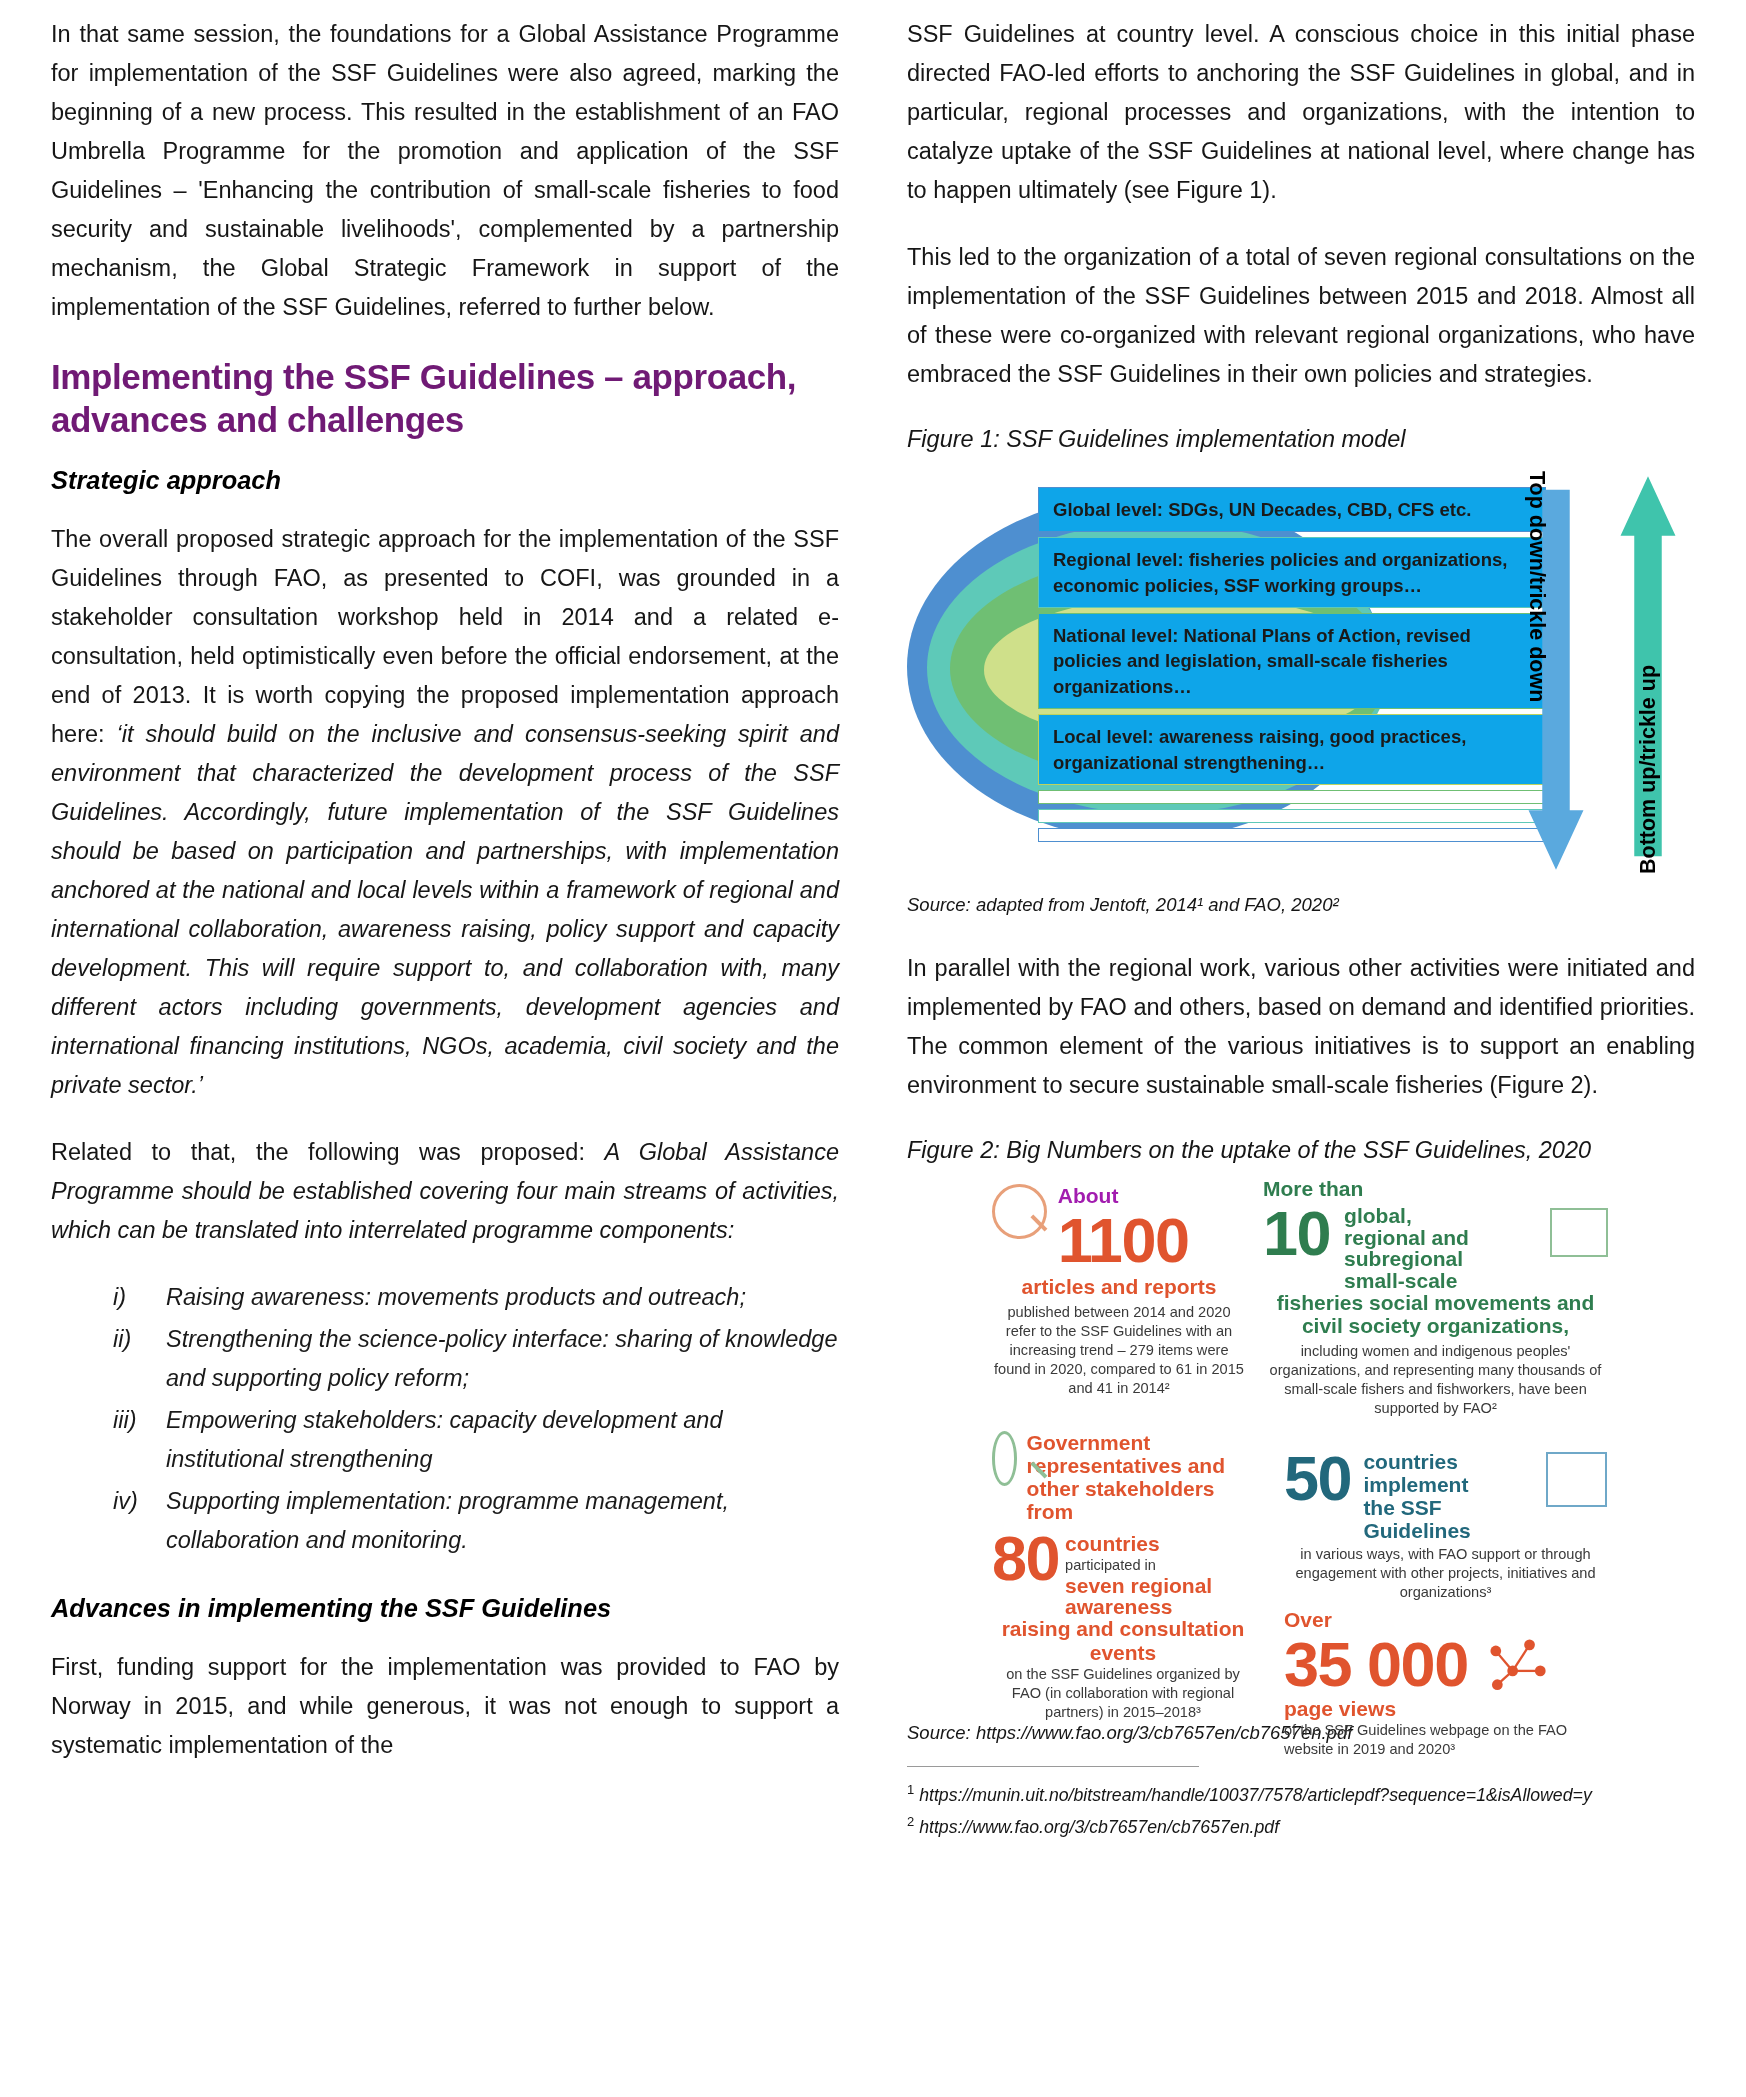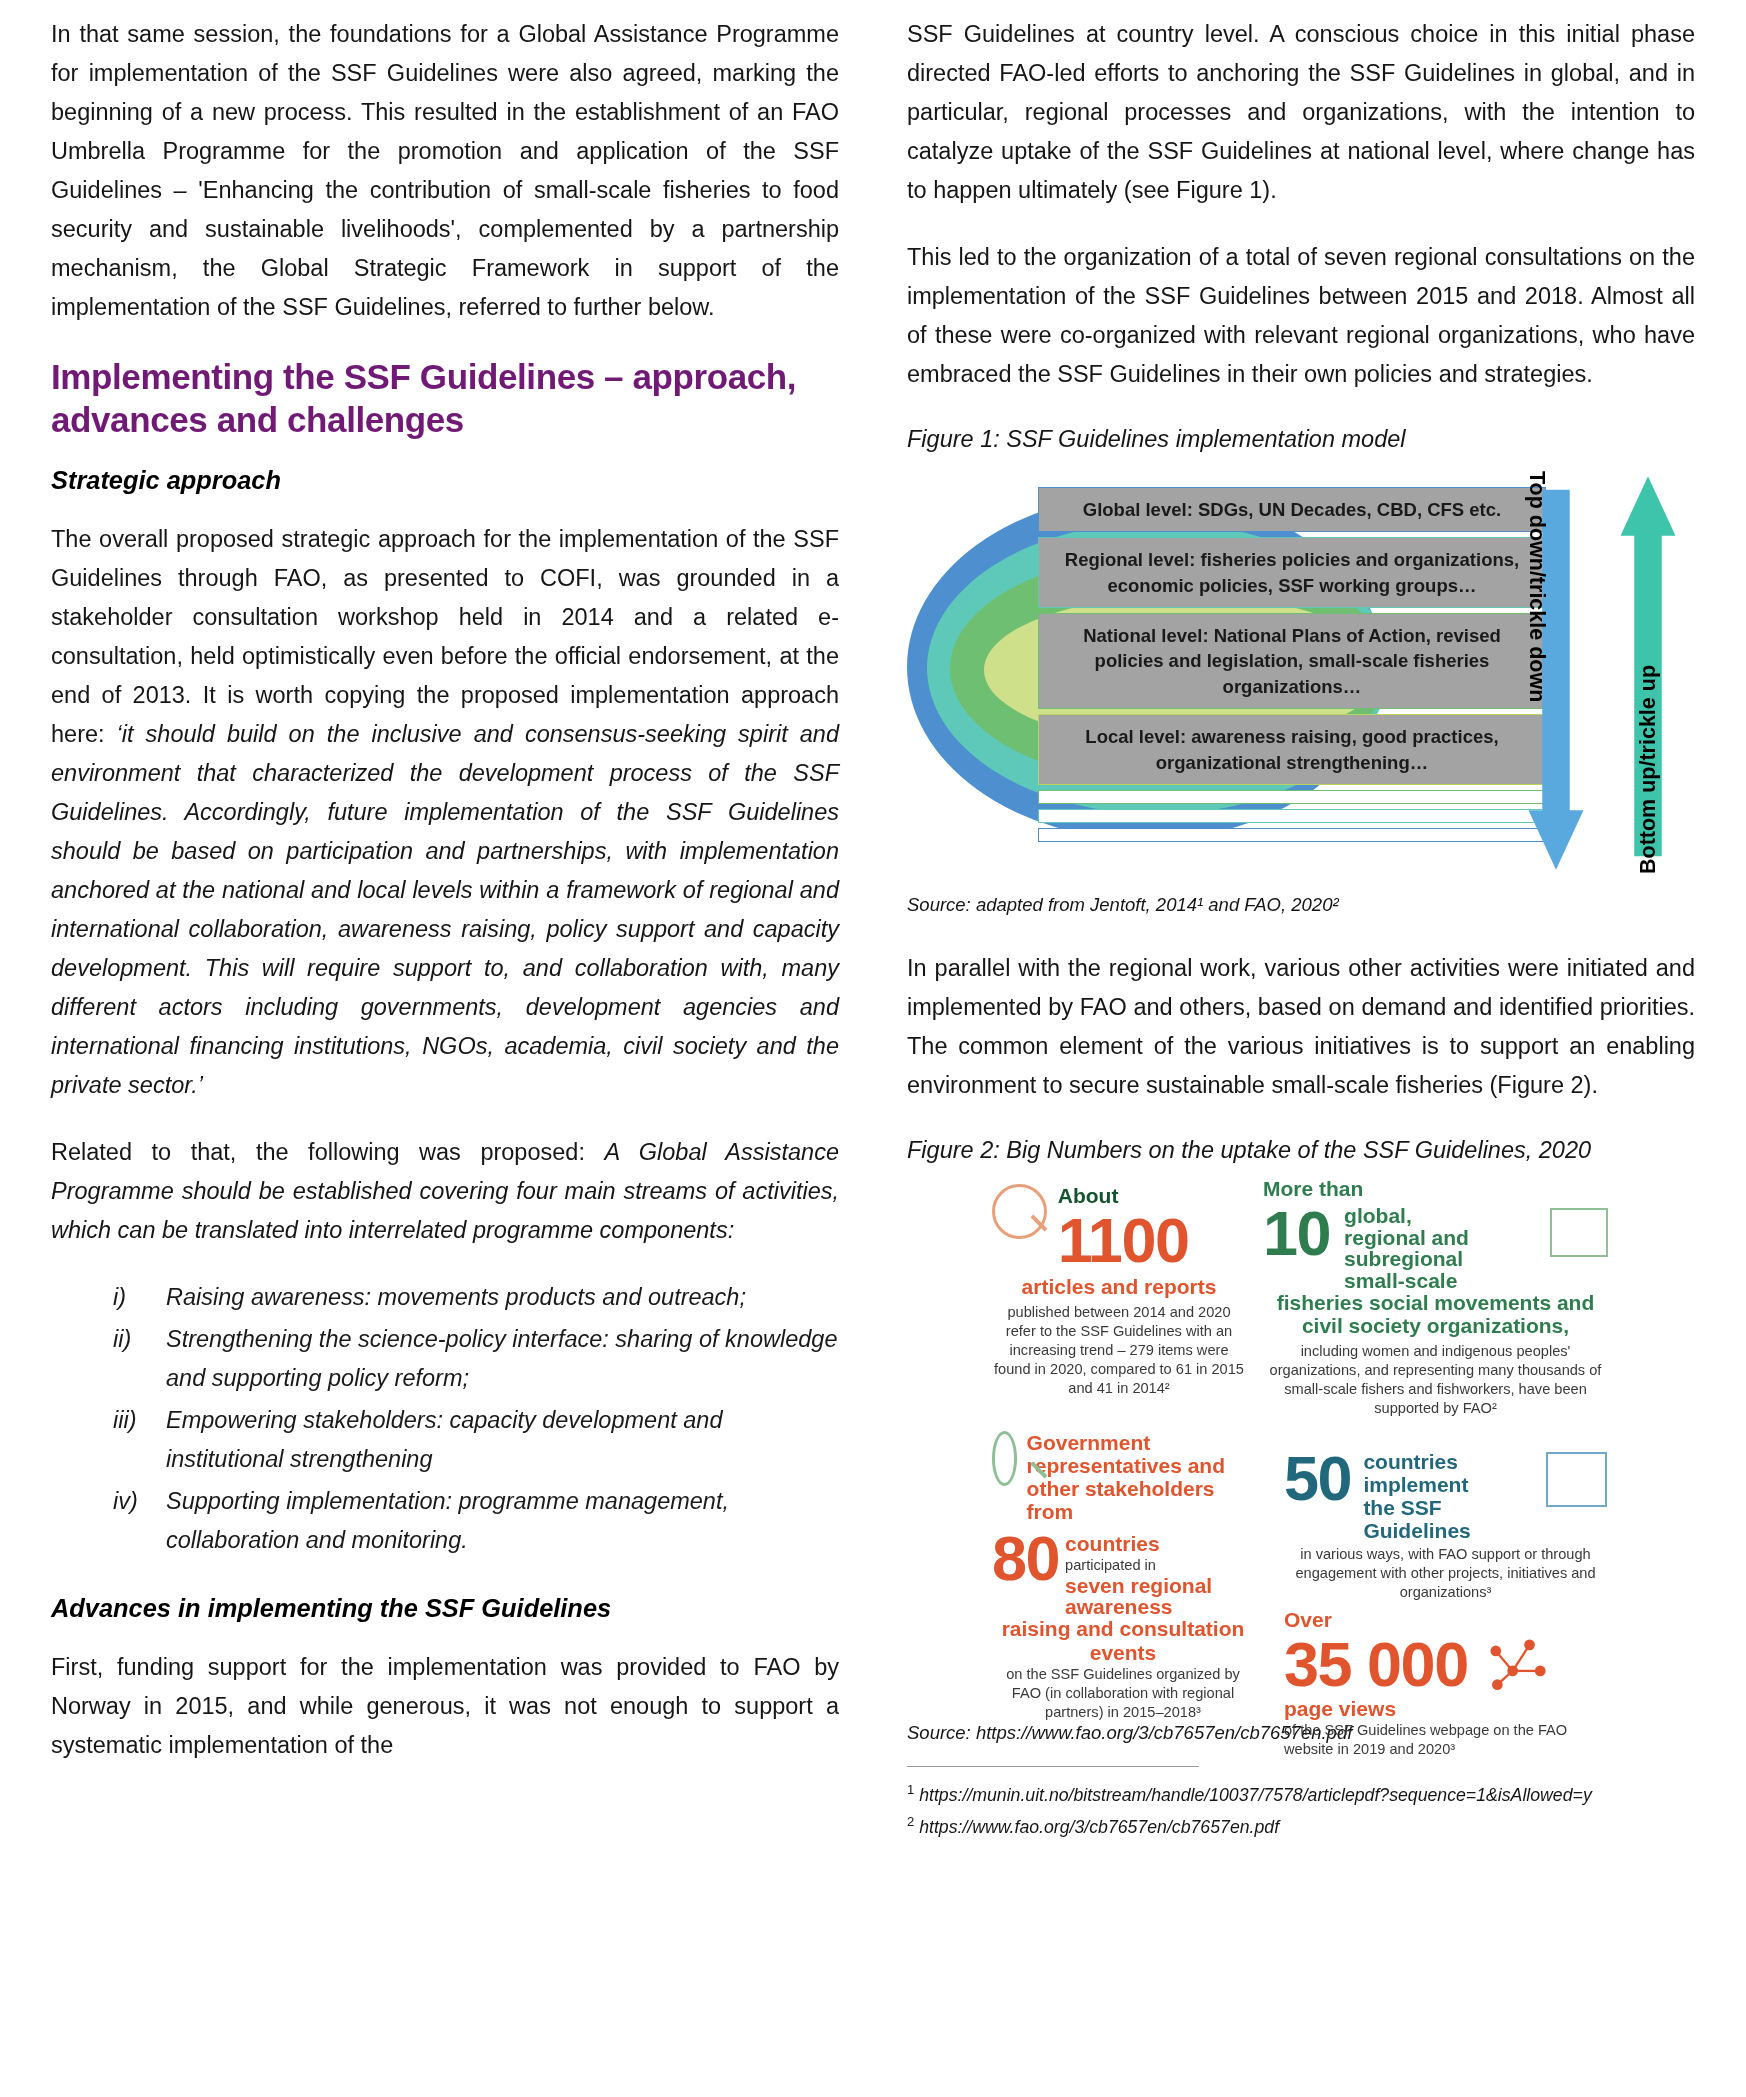--- a/index.html
+++ b/index.html
@@ -119,26 +119,25 @@
   .e3 { left: 43px; top: 66px;  width: 439px; height: 231px; background: #6fbf73; }
   .e4 { left: 77px; top: 108px; width: 400px; height: 150px; background: #cfe08a; }
   .fig1-boxes {
     position: absolute;
     left: 131px;
     top: 0;
     width: 508px;
   }
   .fbox {
     border: 1.2px solid #6fbf73;
-    background: #a3a3a3;
+    background: #0ea5e9;
     font-family: "Liberation Sans", sans-serif;
     font-weight: bold;
     font-size: 18.5px;
     line-height: 25.4px;
-    text-align: center;
     padding: 9.2px 14px;
     box-sizing: border-box;
     margin-bottom: 4.6px;
   }
   .fbox.b1 { border-color: #4e8fd0; }
   .fbox.b2 { border-color: #5ec9b8; }
   .fbox.b3 { border-color: #6fbf73; }
   .fbox.b4 { border-color: #bdd35f; }
   .fbox-strip {
     border: 1.2px solid #6fbf73;
@@ -189,21 +188,21 @@
   .fig2-inner {
     position: absolute;
     left: 85px;
     top: 0;
     width: 616px;
     height: 523px;
     font-family: "Liberation Sans", sans-serif;
   }
   .ig-block { position: absolute; }
   .ig-about {
-    font-size: 21px; font-weight: bold; color: #14532d;
+    font-size: 21px; font-weight: bold; color: #a21caf;
   }
   .ig-bignum {
     font-size: 63px; font-weight: bold; line-height: 65px; letter-spacing: -1.5px;
   }
   .ig-orange { color: #e0542e; }
   .ig-green { color: #2f7d4f; }
   .ig-teal { color: #22687c; }
   .ig-sub-bold {
     font-size: 21px; font-weight: bold;
   }

